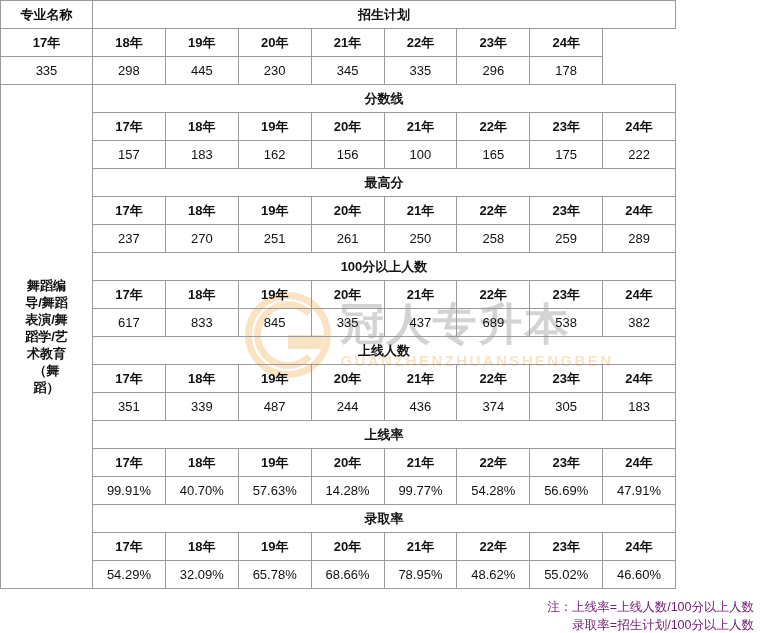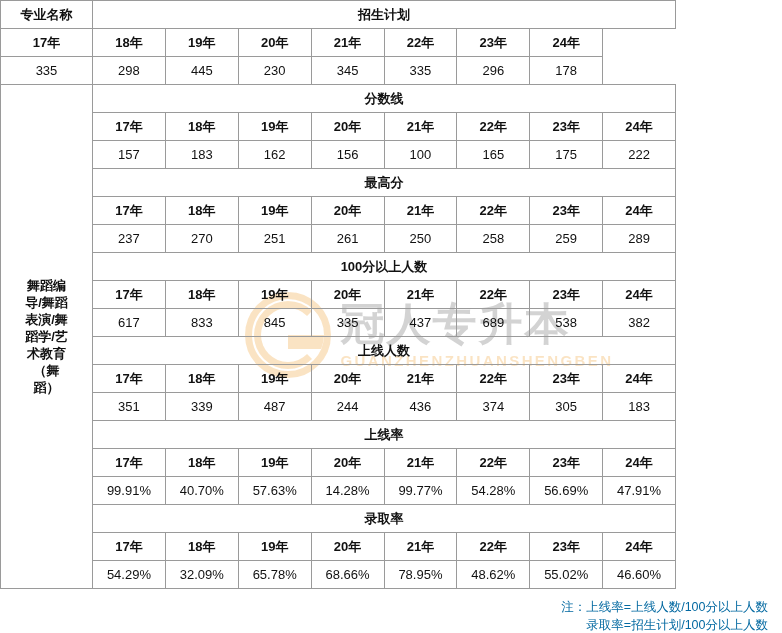--- a/index.html
+++ b/index.html
@@ -113,24 +113,24 @@
     background: #f6c08a;
     font-weight: bold;
     font-size: 13.5px;
     width: 92px;
     height: 26px;
   }
   .notes {
     position: relative;
     z-index: 10;
     margin-top: 9px;
-    padding-right: 14px;
+    padding-right: 28px;
     text-align: right;
     font-size: 12.5px;
-    color: #0369a1;
+    color: #701a75;
     line-height: 18px;
   }
 </style>
 </head>
 <body>
 
 <div class="watermark">
   <div class="wm-inner">
     <div class="wm-logo"></div>
     <div class="wm-text">

